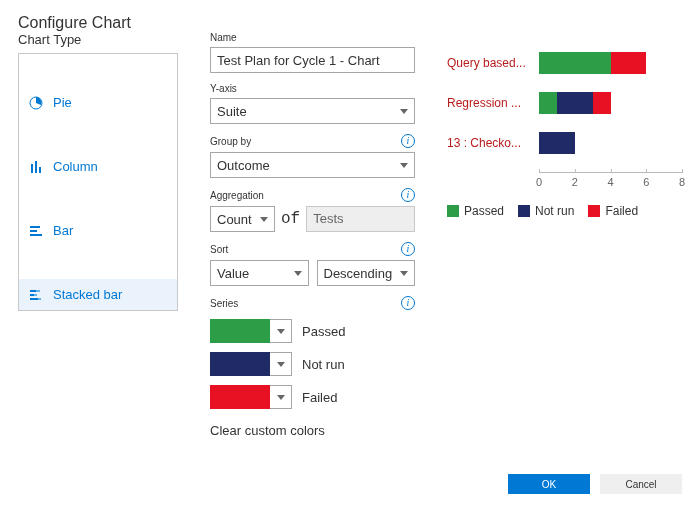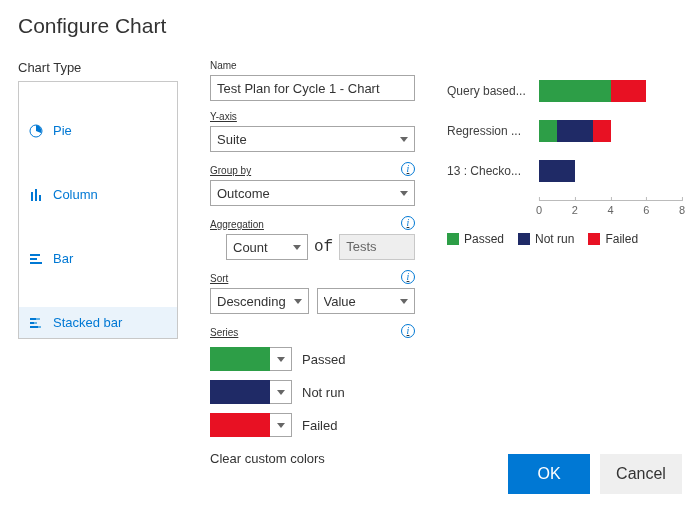--- a/index.html
+++ b/index.html
@@ -1,60 +1,60 @@
 <!DOCTYPE html>
 <html><head>
 <meta charset="utf-8">
 <style>
   * { box-sizing: border-box; font-family: "Segoe UI", Arial, sans-serif; }
   body { margin: 0; width: 700px; height: 510px; background: #fff; color: #333; font-size: 13px; }
   .dialog { width: 700px; height: 510px; padding: 14px 18px 14px 18px; position: relative; }
-  .title { font-size: 21px; font-weight: 300; color: #333; margin-bottom: 22px; }
+  .title { font-size: 16px; font-weight: 300; color: #333; }
   .cols { display: flex; gap: 32px; }
   .col-types { width: 160px; }
   .section-label { font-size: 13px; color: #333; margin-bottom: 6px; }
   .type-list { border: 1px solid #c8c8c8; }
   .type-item { display: flex; align-items: center; gap: 10px; padding: 8px 10px; color: #0078d4; cursor: pointer; margin-top: 33px; }
   .type-item.selected { background: #eaf3fb; }
   .type-icon { width: 14px; height: 14px; display: inline-flex; }
   .col-form { width: 205px; display: flex; flex-direction: column; gap: 4px; }
-  .field-label-row { display: flex; align-items: flex-end; justify-content: space-between; margin-top: 6px; text-decoration: underline; }
+  .field-label-row { display: flex; align-items: center; justify-content: space-between; margin-top: 6px; }
   .field-label { font-size: 10px; color: #333; }
   .info { width: 14px; height: 14px; border: 1px solid #0078d4; border-radius: 50%; color: #0078d4; font-size: 10px; line-height: 12px; text-align: center; font-family: Georgia, serif; font-style: italic; }
   .txt, .sel { width: 100%; height: 26px; border: 1px solid #a6a6a6; padding: 0 6px; font-size: 13px; background: #fff; color: #333; }
   .sel { appearance: none; background: #fff; padding-right: 18px; position: relative; }
   .sel-wrap { position: relative; }
   .sel-wrap::after { content: ""; position: absolute; right: 7px; top: 11px; width: 0; height: 0; border-left: 4px solid transparent; border-right: 4px solid transparent; border-top: 5px solid #666; pointer-events: none; }
   .agg-row { display: flex; align-items: center; gap: 6px; }
-  .agg-row .sel-wrap:first-child { width: 82px; margin-left: 16px; }
+  .agg-row .sel-wrap:first-child { width: 65px; }
   .agg-row .of { font-size: 16px; font-family: Liberation Mono, monospace; }
   .agg-row .tests { flex: 1; height: 26px; border: 1px solid #c8c8c8; background: #eee; padding: 0 6px; line-height: 24px; color: #666; }
   .sort-row { display: flex; gap: 8px; }
   .sort-row .sel-wrap { flex: 1; }
   .series-row { display: flex; align-items: center; gap: 10px; margin-top: 5px; }
   .swatch-btn { display: flex; align-items: center; }
   .swatch { width: 60px; height: 24px; }
   .swatch-caret { width: 22px; height: 24px; border: 1px solid #a6a6a6; border-left: none; display: flex; align-items: center; justify-content: center; }
   .swatch-caret::after { content: ""; width: 0; height: 0; border-left: 4px solid transparent; border-right: 4px solid transparent; border-top: 5px solid #666; }
   .clear-link { margin-top: 10px; color: #333; }
   .col-chart { flex: 1; padding-top: 20px; }
   .bar-row { display: flex; align-items: center; margin-bottom: 18px; }
-  .bar-label { width: 92px; font-size: 12px; color: #404040; text-align: left; white-space: nowrap; overflow: hidden; text-overflow: ellipsis; }
+  .bar-label { width: 92px; font-size: 12px; color: #b91c1c; text-align: left; white-space: nowrap; overflow: hidden; text-overflow: ellipsis; }
   .bar-track { flex: 1; height: 22px; display: flex; position: relative; }
   .seg { height: 100%; }
   .axis { position: relative; height: 20px; margin-left: 92px; border-top: 1px solid #bbb; }
   .tick { position: absolute; top: 0; font-size: 11px; color: #666; transform: translateX(-50%); }
   .tick::before { content: ""; position: absolute; top: -4px; left: 50%; width: 1px; height: 4px; background: #bbb; }
   .tick span { display: block; margin-top: 3px; }
   .legend { display: flex; gap: 14px; margin-top: 12px; margin-left: 0; font-size: 12px; align-items: center; }
   .lg { display: flex; align-items: center; gap: 5px; }
   .lg-sw { width: 12px; height: 12px; }
   .chart-area { position: relative; }
   .footer { position: absolute; bottom: 16px; right: 18px; display: flex; gap: 10px; }
-  .btn { min-width: 82px; height: 40px; border: none; font-size: 16px; cursor: pointer; }
+  .btn { min-width: 82px; height: 20px; border: none; font-size: 10px; cursor: pointer; }
   .btn-primary { background: #0078d4; color: #fff; }
   .btn-secondary { background: #efefef; color: #333; }
 </style>
 </head>
 <body>
 
 <div class="dialog">
   <div class="title">Configure Chart</div>
 
   <div class="cols">
@@ -130,22 +130,22 @@
         <div class="sel-wrap"><select class="sel"><option>Count</option></select></div>
         <span class="of">of</span>
         <div class="tests">Tests</div>
       </div>
 
       <div class="field-label-row">
         <span class="field-label">Sort</span>
         <span class="info">i</span>
       </div>
       <div class="sort-row">
+        <div class="sel-wrap"><select class="sel"><option>Value</option></select></div>
         <div class="sel-wrap"><select class="sel"><option>Descending</option></select></div>
-        <div class="sel-wrap"><select class="sel"><option>Value</option></select></div>
       </div>
 
       <div class="field-label-row">
         <span class="field-label">Series</span>
         <span class="info">i</span>
       </div>
       <div class="series-row">
         <div class="swatch-btn">
           <div class="swatch" style="background:#2d9e47"></div>
           <div class="swatch-caret"></div>

